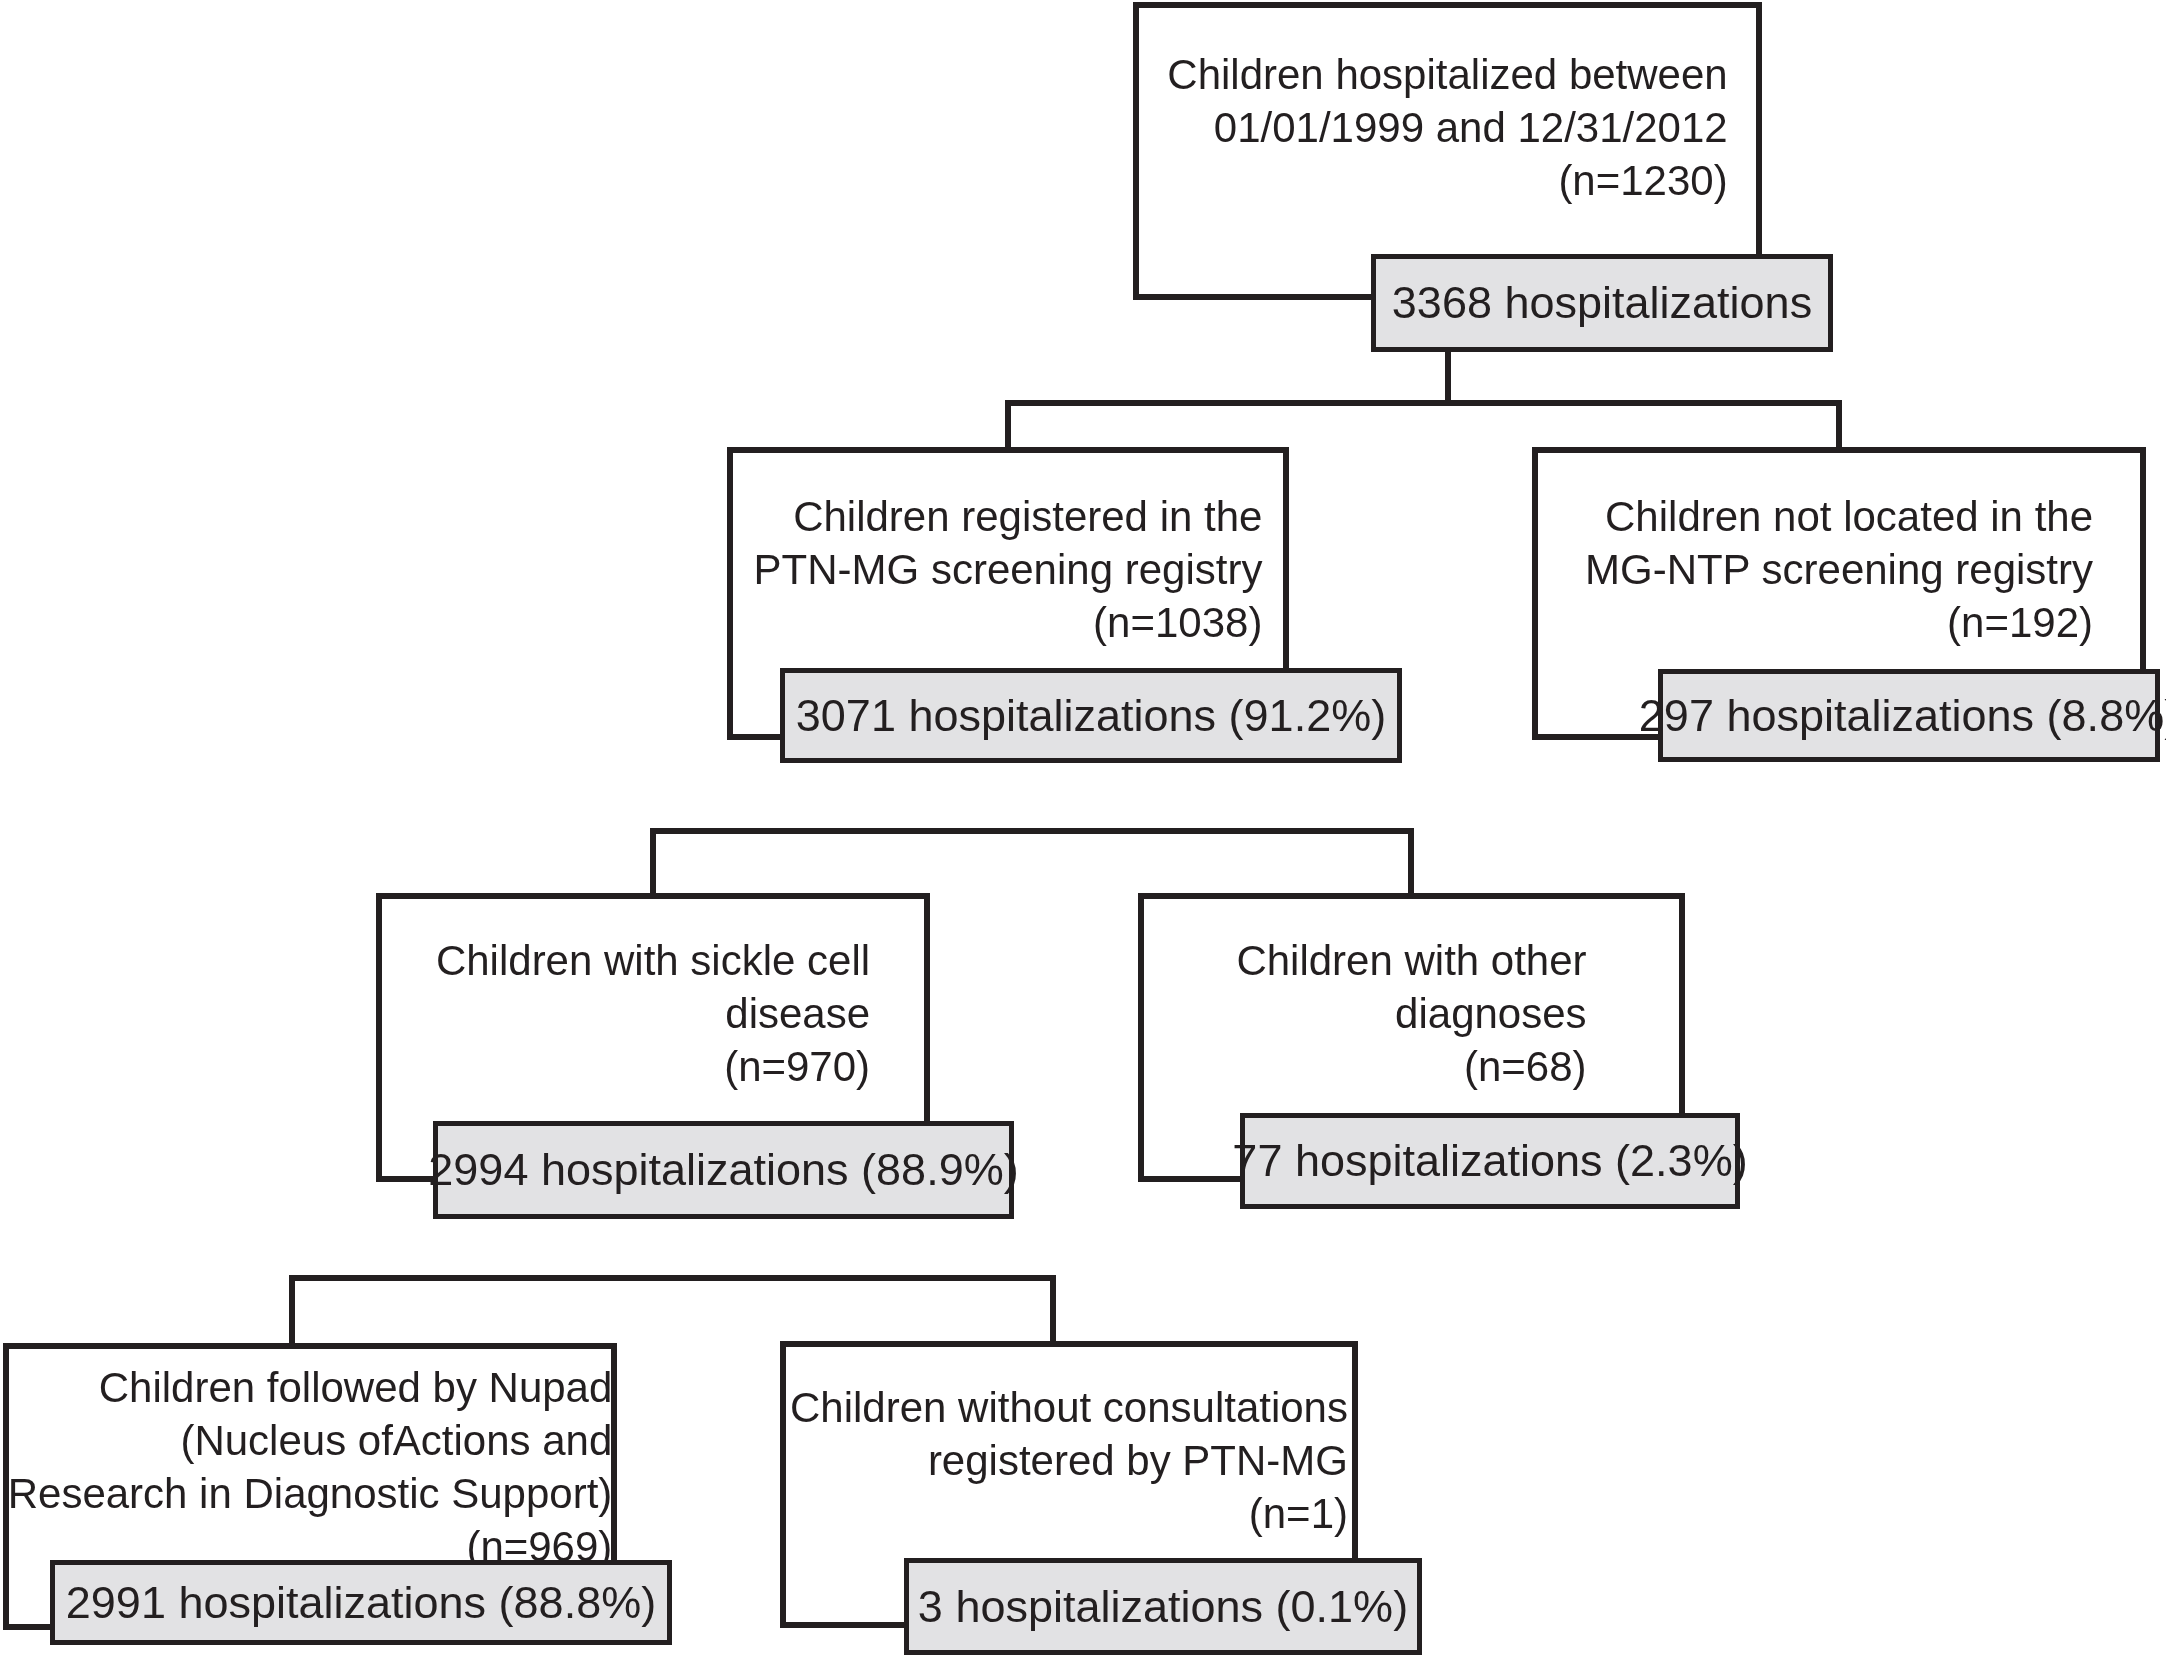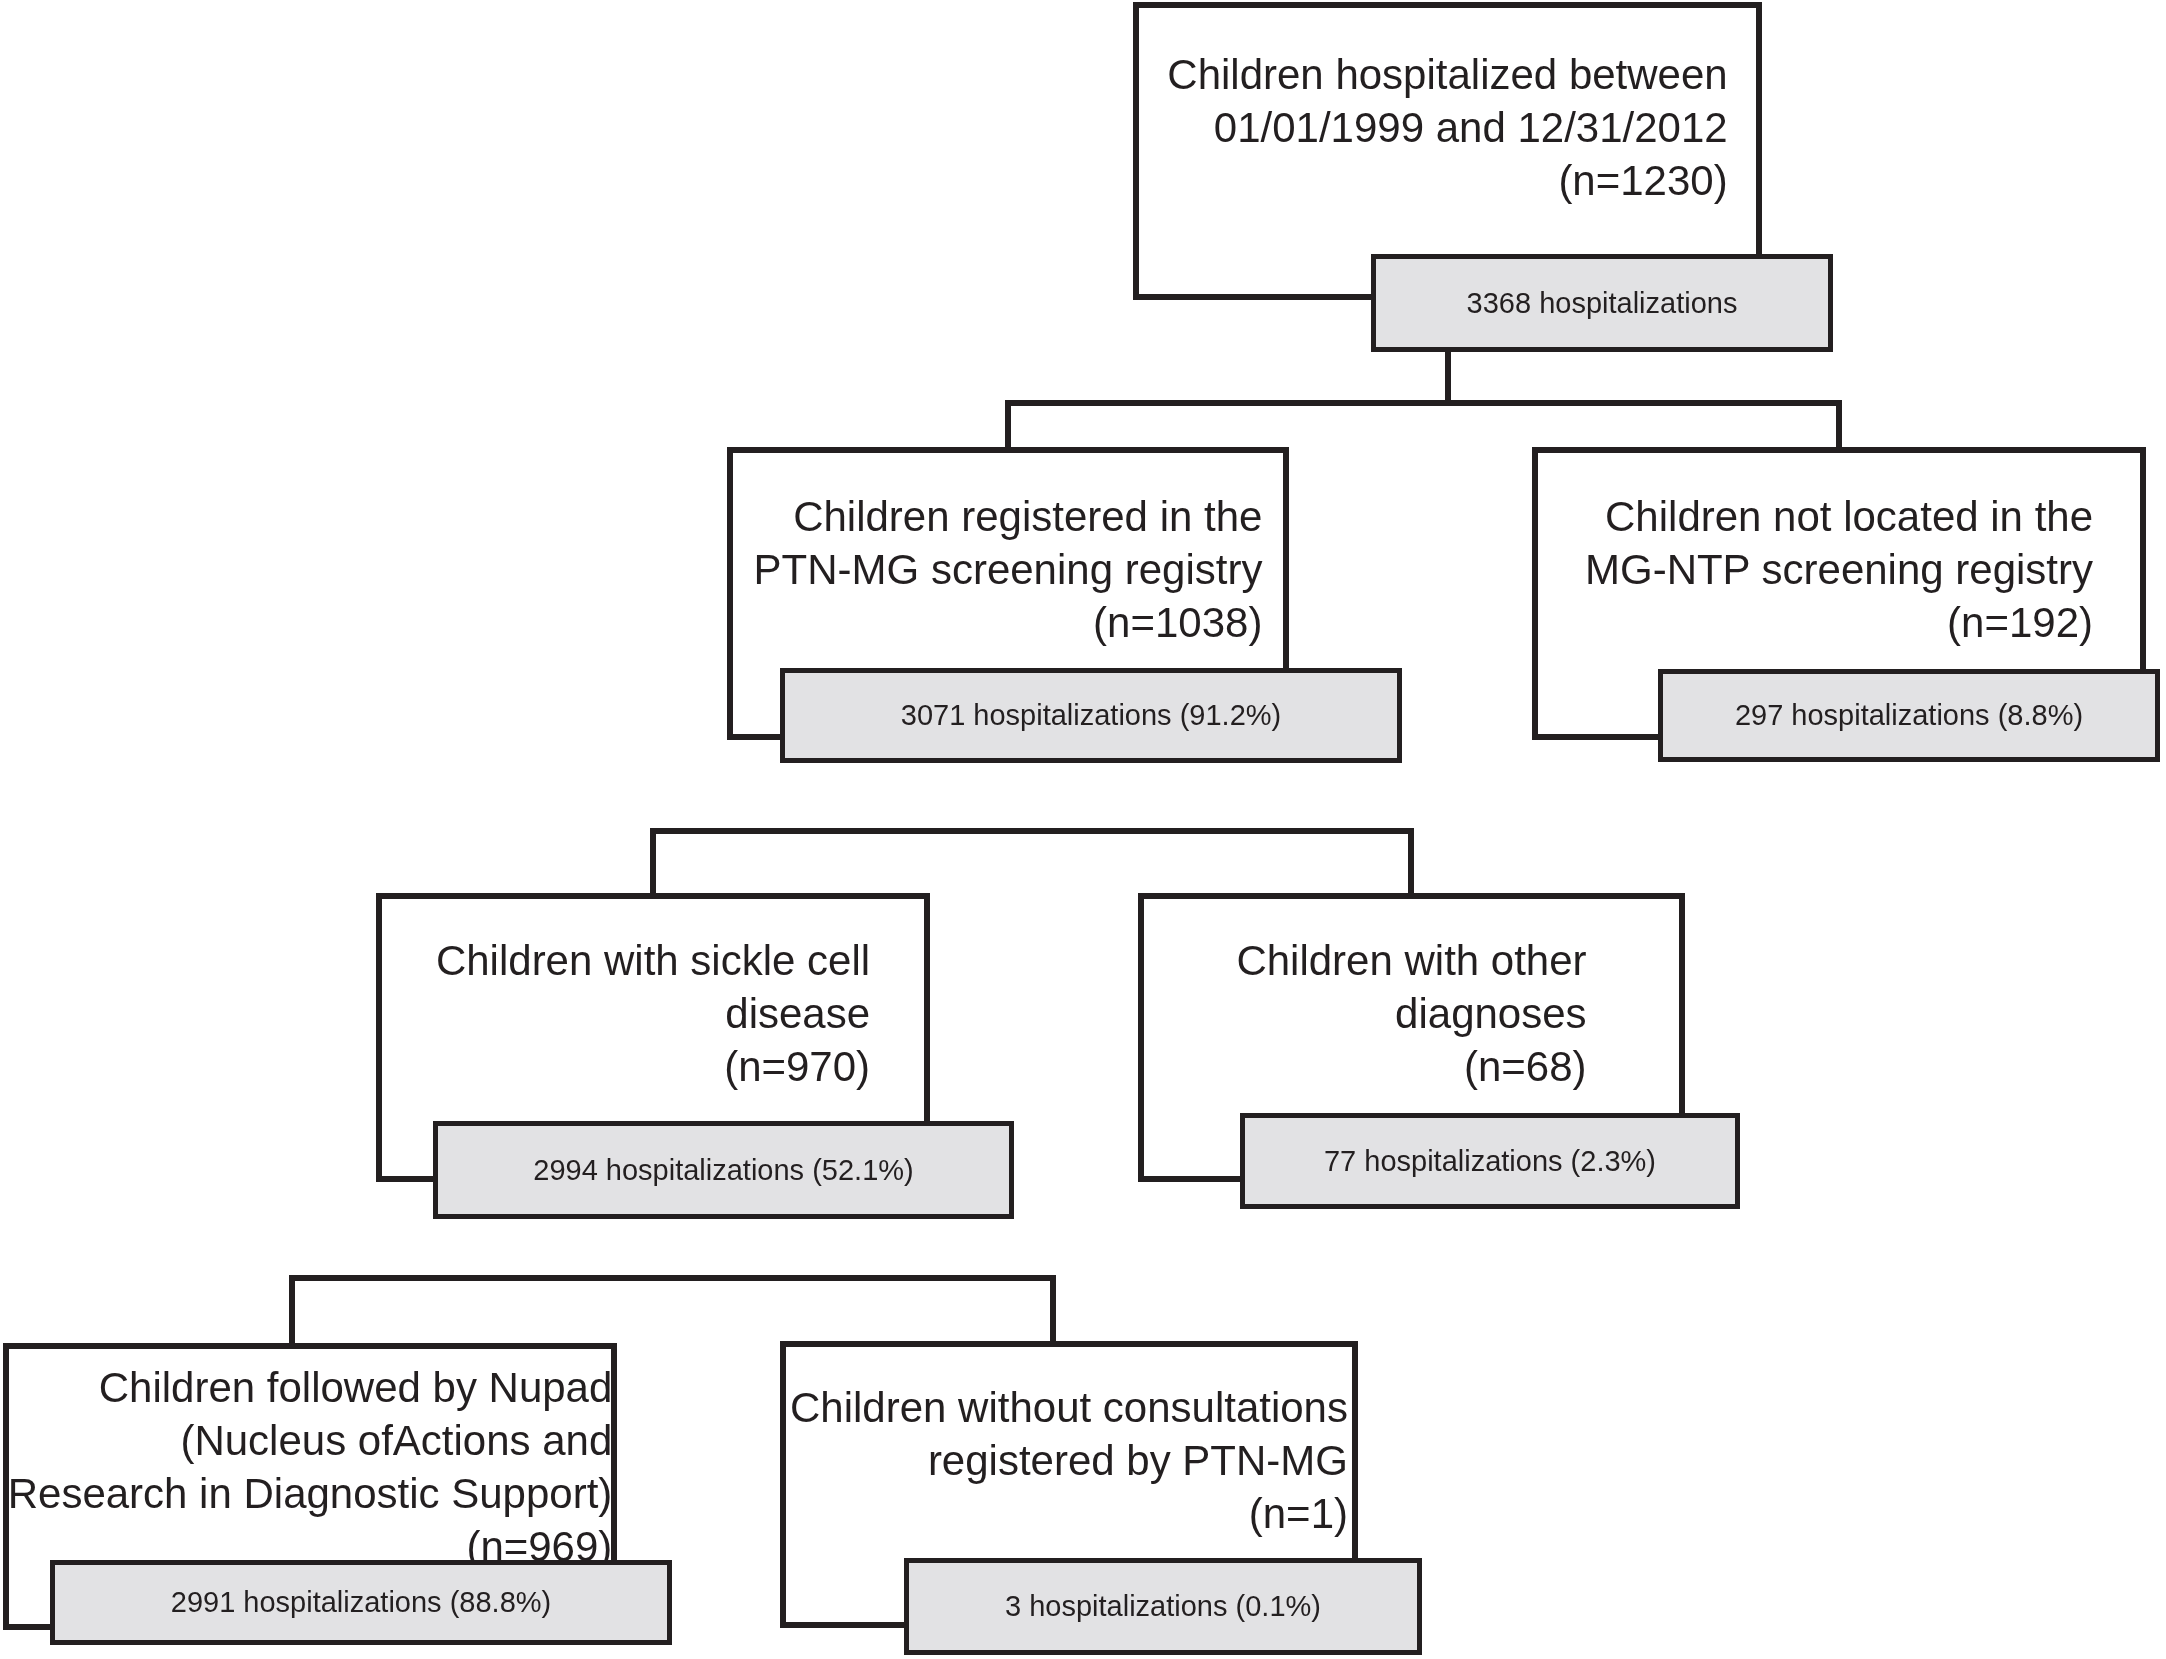--- a/index.html
+++ b/index.html
@@ -35,21 +35,21 @@
   }
   .stat {
     position: absolute;
     box-sizing: border-box;
     background: var(--fill, #e2e2e4);
     border: 5px solid var(--ink, #231f20);
     display: flex;
     align-items: center;
     justify-content: center;
     text-align: center;
-    font-size: 29px;
+    font-size: 45px;
     white-space: nowrap;
     z-index: 3;
   }
   .connector {
     position: absolute;
     background: var(--ink, #231f20);
     z-index: 1;
   }
 </style>
 </head>
@@ -100,21 +100,21 @@
   <div class="connector" style="left:1408px; top:828px; width:6px; height:68px;"></div>
 
   <div class="node" style="left:376px; top:893px; width:554px; height:289px;">
     <div class="label">
       <span class="line">Children with sickle cell</span>
       <span class="line">disease</span>
       <span class="line">(n=970)</span>
     </div>
   </div>
   <div class="stat" style="left:433px; top:1121px; width:581px; height:98px;">
-    <span>2994 hospitalizations (52.1%)</span>
+    <span>2994 hospitalizations (88.9%)</span>
   </div>
 
   <div class="node" style="left:1138px; top:893px; width:547px; height:289px;">
     <div class="label">
       <span class="line">Children with other</span>
       <span class="line">diagnoses</span>
       <span class="line">(n=68)</span>
     </div>
   </div>
   <div class="stat" style="left:1240px; top:1113px; width:500px; height:96px;">

